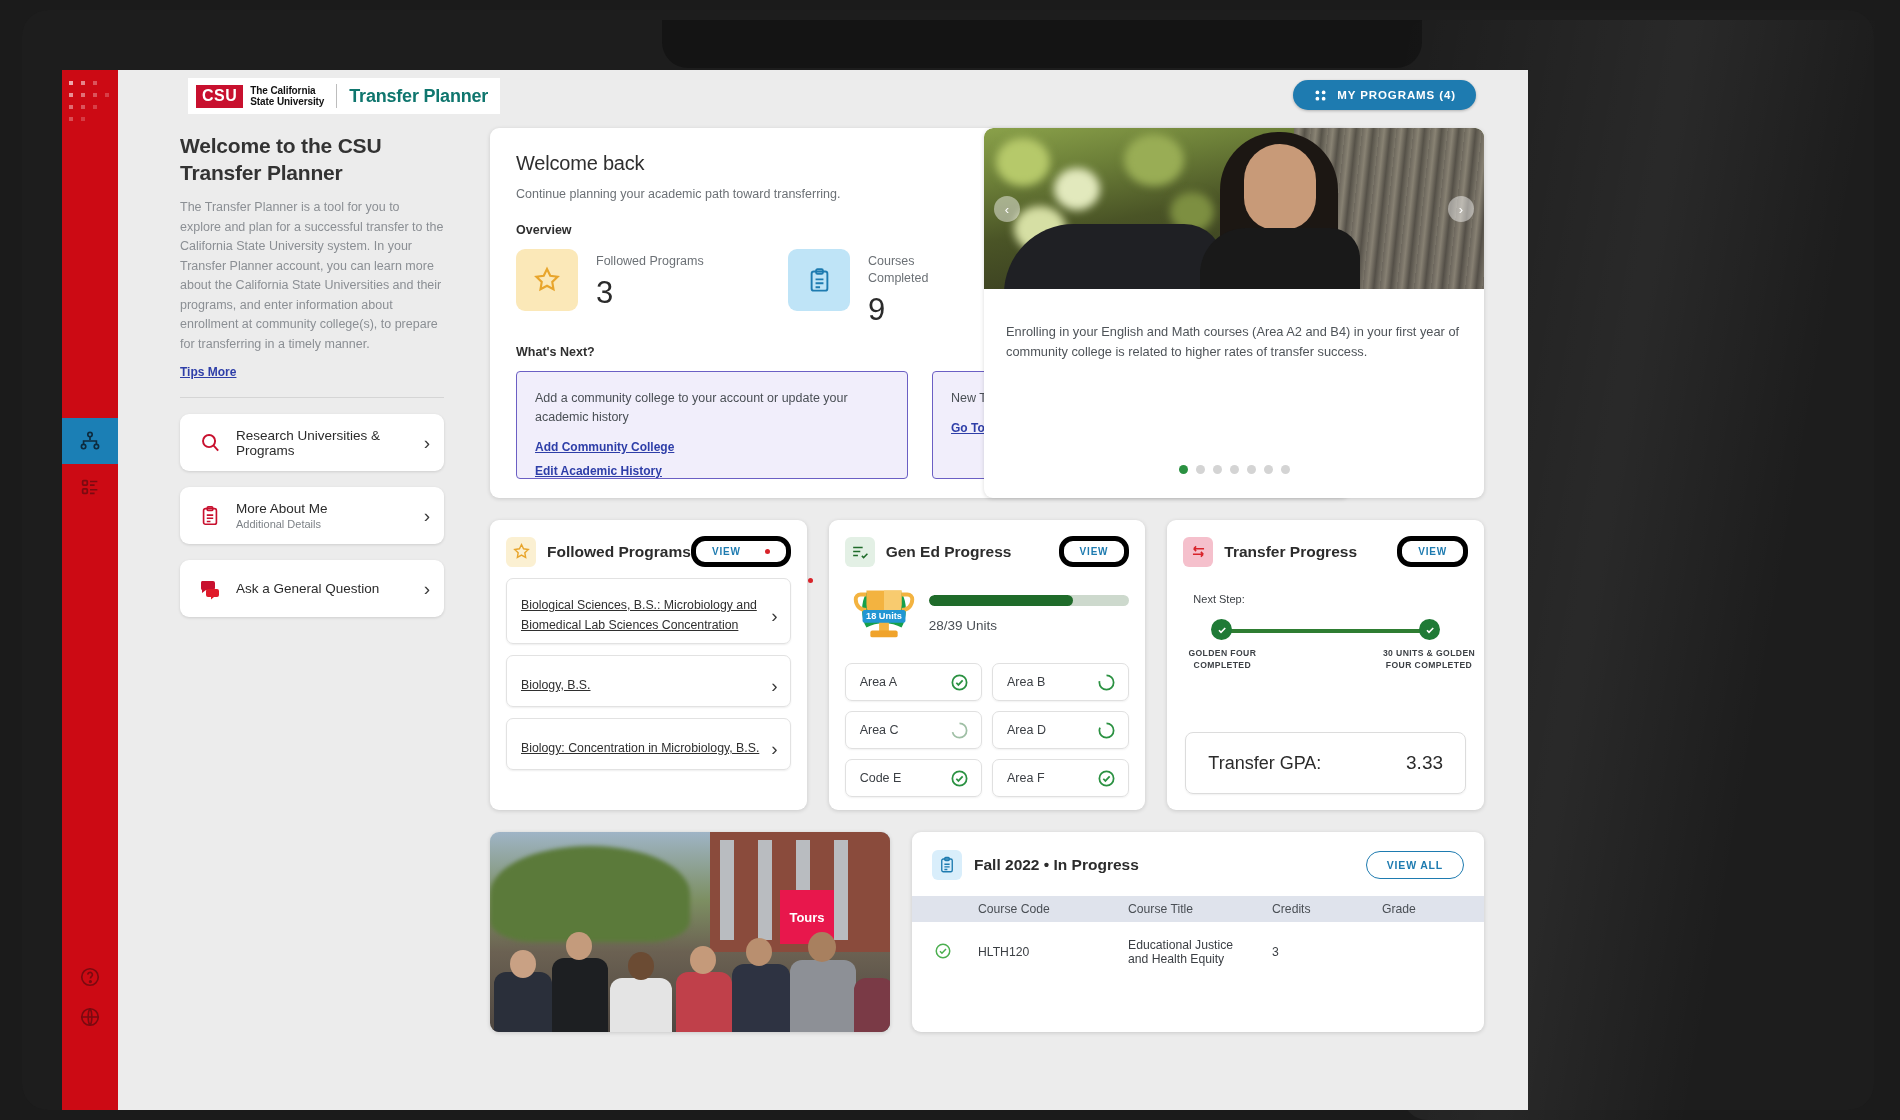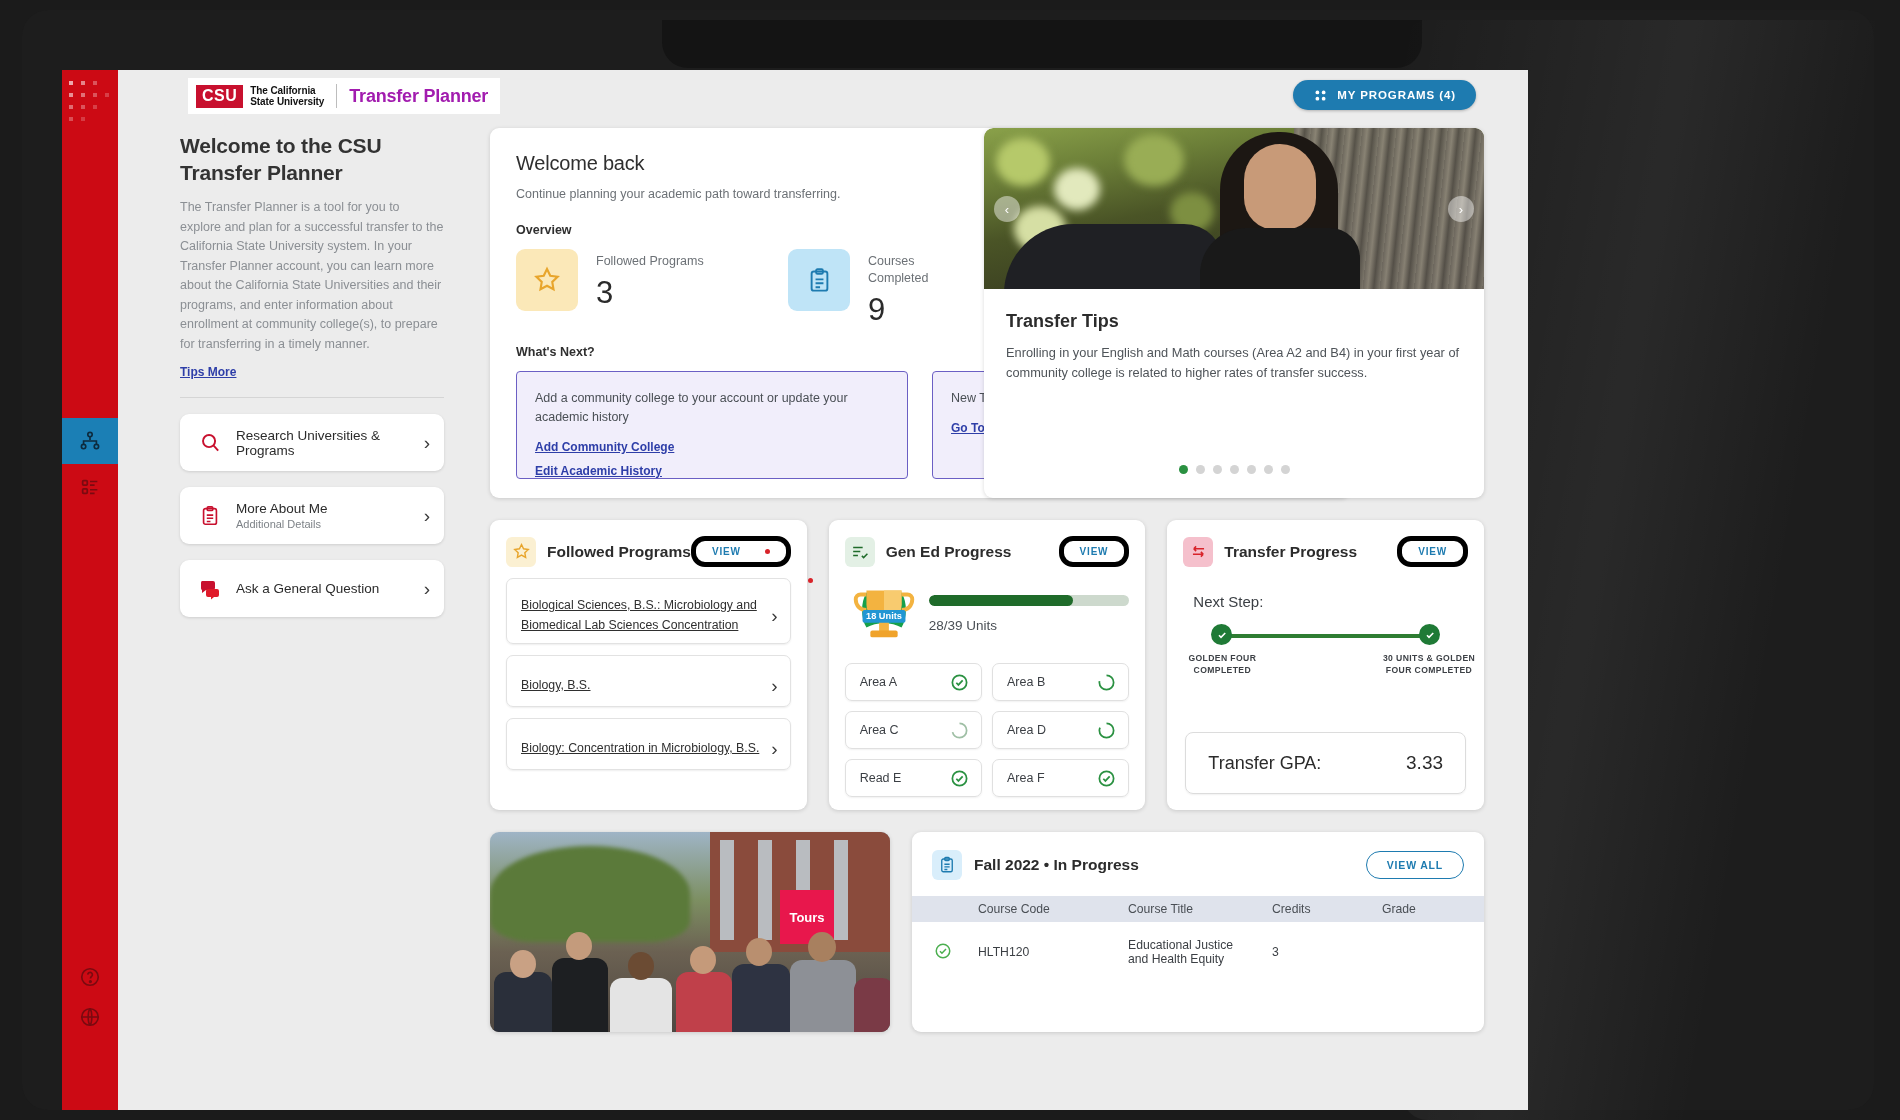--- a/index.html
+++ b/index.html
@@ -72,21 +72,21 @@
   #csu-mark {
     background: #c8102e; color:#fff; font-weight: bold; font-size: 16px;
     padding: 3px 6px 4px; letter-spacing: .5px; line-height: 1;
     font-family: "Liberation Sans", sans-serif;
   }
   #csu-words {
     margin-left: 7px; font-size: 10px; line-height: 11px; font-weight: bold;
     color: #111; letter-spacing: -0.1px;
   }
   #logo-div { width:1px; height: 24px; background: #bdbdbd; margin: 0 12px; }
-  #app-title { font-size: 18px; font-weight: bold; color:#a21caf; letter-spacing: -0.2px;}
+  #app-title { font-size: 18px; font-weight: bold; color:#0f766e; letter-spacing: -0.2px;}
   #my-programs-btn {
     position: absolute; right: 52px; top: 10px; height: 30px;
     background: #1e7bb0; color:#fff; border-radius: 16px;
     display:flex; align-items:center; gap: 9px; padding: 0 20px;
     font-size: 11.5px; font-weight: bold; letter-spacing: .9px;
     box-shadow: 0 1px 3px rgba(0,0,0,.25);
   }
   
   #left-col { position: absolute; left: 56px; top: 52px; width: 350px; bottom: 0; padding: 10px 24px 0 62px; }
   #welcome-title { font-size: 21px; font-weight: bold; color: #333; line-height: 27px; letter-spacing: -0.2px; }
@@ -177,21 +177,21 @@
   #ge-units { margin-top: 12px; font-size: 13.5px; color:#4a4f55; }
   #area-grid { display:grid; grid-template-columns: 1fr 1fr; gap: 10px; padding: 12px 16px 0; }
   .area-chip {
     border:1px solid #e0e0e0; border-radius: 7px; height: 38px;
     display:flex; align-items:center; padding: 0 12px 0 14px;
     box-shadow: 0 1px 2px rgba(0,0,0,.06);
   }
   .area-label { flex:1; font-size: 12.5px; color:#3b3f44; }
   
   #transfer-card { width: 400px; height: 290px; position:relative; }
-  #next-step { padding: 26px 0 0 26px; font-size: 15px; color:#3b3f44; }
+  #next-step { padding: 26px 0 0 26px; font-size: 11px; color:#3b3f44; }
   #tp-track { position:relative; margin: 14px 34px 0; height: 24px; }
   #tp-line { position:absolute; left: 20px; right: 20px; top: 10px; height: 4px; background:#2e7d32; }
   .tp-node { position:absolute; top: 0; width: 21px; height: 21px; border-radius:50%; background:#1f7a36; display:flex; align-items:center; justify-content:center; }
   .tp-caption { position:absolute; top: 28px; width: 110px; text-align:center; font-size: 8.6px; font-weight:bold; letter-spacing:.4px; color:#3d4146; line-height: 12px; }
   #gpa-box {
     position:absolute; left: 18px; right: 18px; bottom: 16px; height: 62px;
     border:1px solid #dcdcdc; border-radius: 8px; display:flex; align-items:center;
     padding: 0 22px; box-shadow: 0 1px 2px rgba(0,0,0,.06);
   }
   #gpa-label { flex:1; font-size: 18px; color:#2b2b2b; }
@@ -403,21 +403,20 @@
         <div class="leaf" style="left:186px;top:64px;width:44px;height:40px;background:#7d8f41;"></div>
         <div id="bark"></div>
         <div id="person-legs"></div>
         <div id="person-hair"></div>
         <div id="person-face"></div>
         <div id="person-body"></div>
         <div class="carousel-arrow" style="left:10px;">‹</div>
         <div class="carousel-arrow" style="right:10px;">›</div>
       </div>
       <div id="tips-body">
-        <div id="tips-title">Transfer Tips</div>
         <div id="tips-text">Enrolling in your English and Math courses (Area A2 and B4) in your first year of community college is related to higher rates of transfer success.</div>
       </div>
       <div id="tips-dots">
           <span class="dot active"></span>
           <span class="dot"></span>
           <span class="dot"></span>
           <span class="dot"></span>
           <span class="dot"></span>
           <span class="dot"></span>
           <span class="dot"></span>
@@ -510,21 +509,21 @@
                 <circle cx="12" cy="12" r="9" fill="none" stroke="#9fbfa5" stroke-width="2.2" stroke-dasharray="40 17" transform="rotate(-90 12 12)"></circle>
               </svg>
           </div>
           <div class="area-chip">
             <span class="area-label">Area D</span>
             <svg width="19" height="19" viewBox="0 0 24 24">
                 <circle cx="12" cy="12" r="9" fill="none" stroke="#2a9141" stroke-width="2.2" stroke-dasharray="46 11" transform="rotate(-90 12 12)"></circle>
               </svg>
           </div>
           <div class="area-chip">
-            <span class="area-label">Read E</span>
+            <span class="area-label">Code E</span>
             <svg width="19" height="19" viewBox="0 0 24 24">
                 <circle cx="12" cy="12" r="9" fill="none" stroke="#2a9141" stroke-width="2.2"></circle>
                 <path d="M8 12.3l2.6 2.7L16 9.4" fill="none" stroke="#2a9141" stroke-width="2.2"></path>
               </svg>
           </div>
           <div class="area-chip">
             <span class="area-label">Area F</span>
             <svg width="19" height="19" viewBox="0 0 24 24">
                 <circle cx="12" cy="12" r="9" fill="none" stroke="#2a9141" stroke-width="2.2"></circle>
                 <path d="M8 12.3l2.6 2.7L16 9.4" fill="none" stroke="#2a9141" stroke-width="2.2"></path>

